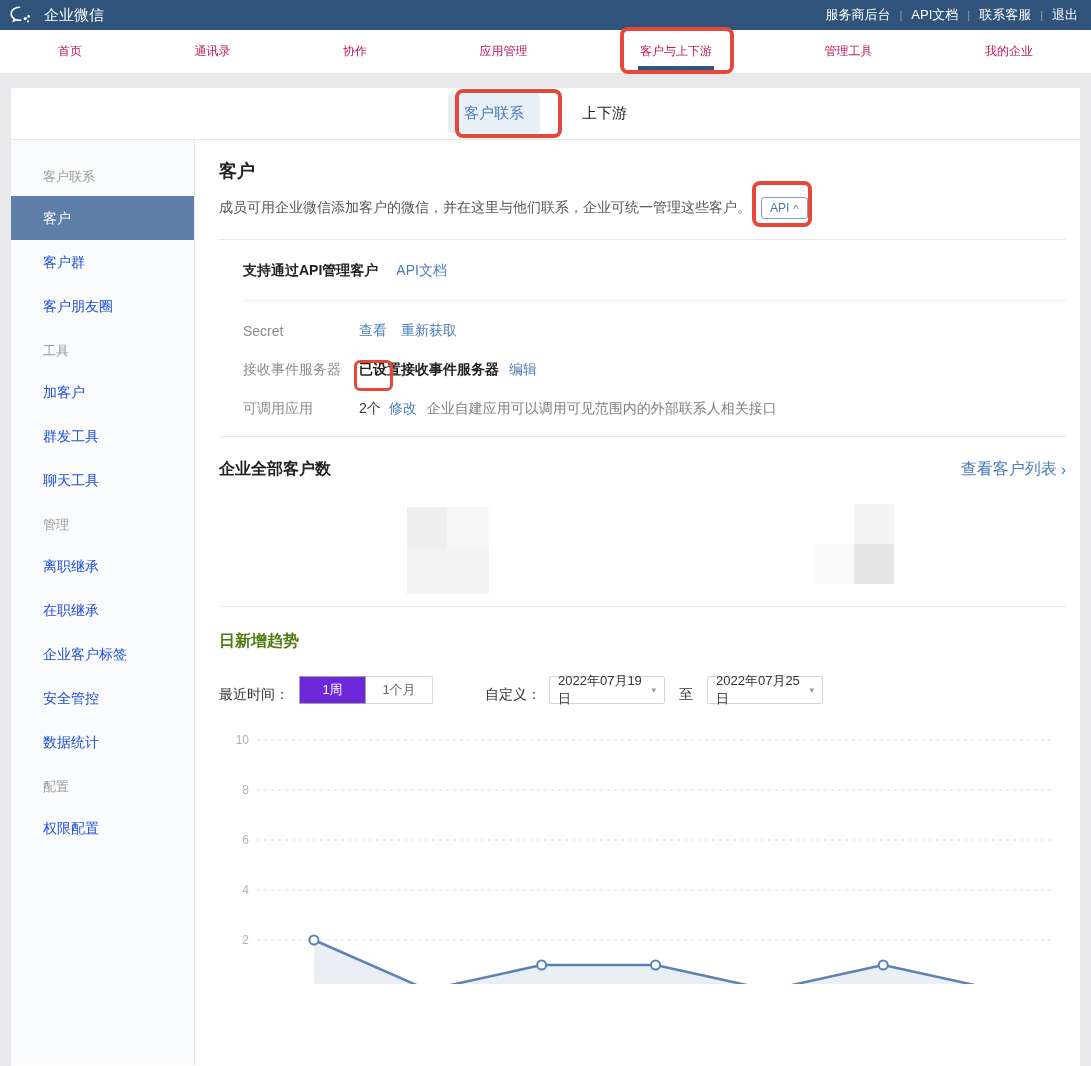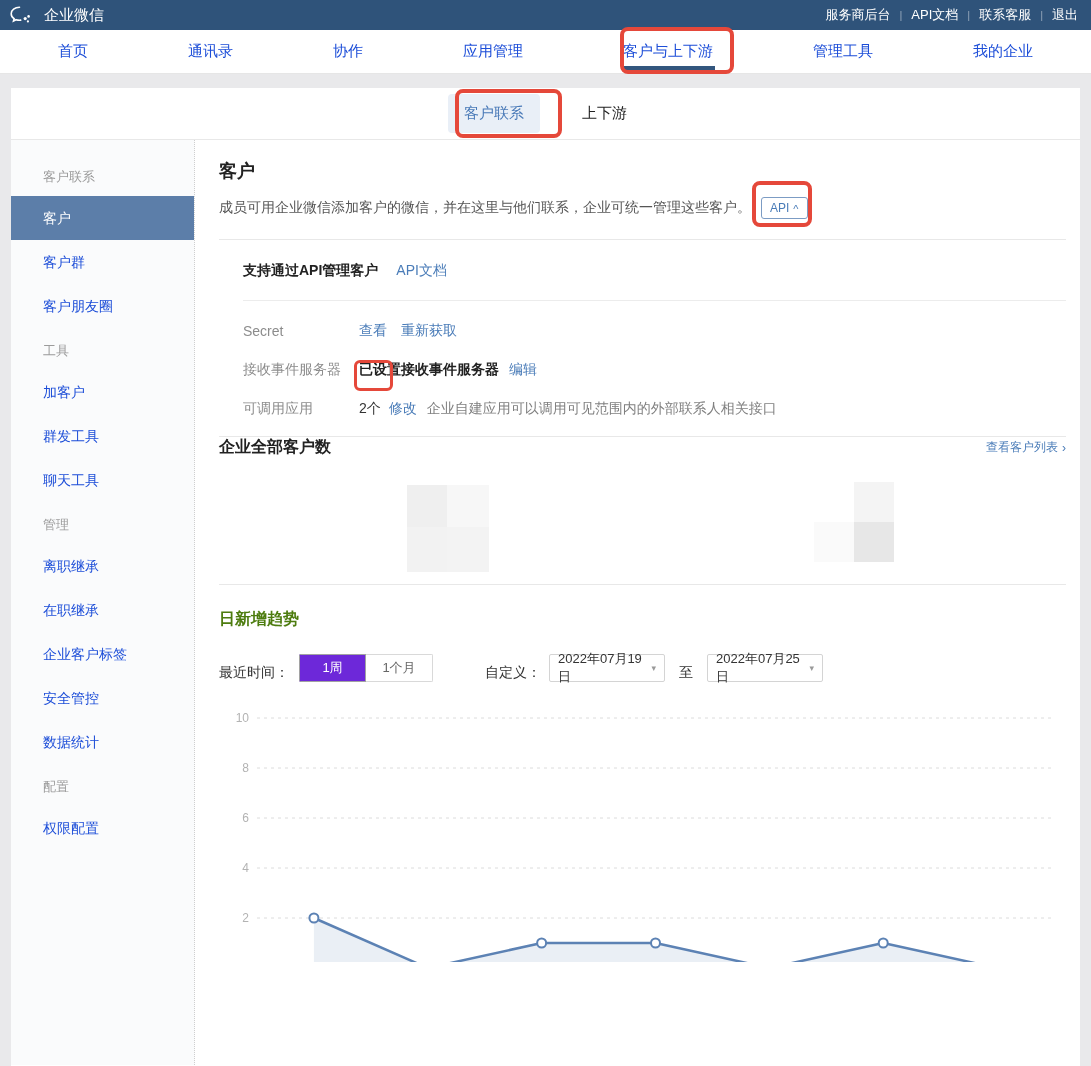--- a/index.html
+++ b/index.html
@@ -9,21 +9,21 @@
   
   .topbar { height:30px; background:#2f537a; display:flex; align-items:center; padding:0 4px 0 10px; }
   .brand { display:flex; align-items:center; gap:12px; color:#fff; font-size:15px; }
   .brand svg { display:block; }
   .topbar-right { margin-left:auto; display:flex; align-items:center; font-size:13px; color:#fff; }
   .topbar-right .tlink { padding:0 9px; cursor:pointer; white-space:nowrap; }
   .topbar-right .sep { color:rgba(255,255,255,.45); font-size:11px; }
 
   
   .mainnav { height:44px; background:#fff; border-bottom:1px solid #e6e6e6; display:flex; align-items:stretch; justify-content:space-between; padding:0 40px; }
-  .nav-tab { display:flex; align-items:center; justify-content:center; font-size:15px; color:#1d4ed8; position:relative; padding:16px 18px; cursor:pointer; }
+  .nav-tab { display:flex; align-items:center; justify-content:center; font-size:12px; color:#be185d; position:relative; padding:16px 18px; cursor:pointer; }
   .nav-tab.active { font-weight:normal; }
   .nav-tab.active::after { content:""; position:absolute; left:16px; right:16px; bottom:3px; height:4px; background:#32567e; }
 
   .gray-band { height:14px; }
 
   
   .card { margin:0 11px; background:#fff; height:978px; }
   .subnav { height:52px; display:flex; align-items:center; justify-content:center; gap:26px; border-bottom:1px solid #e8e8e8; }
   .subtab { font-size:15px; color:#222; padding:10px 16px; cursor:pointer; }
   .subtab.active { color:#4a7ab8; background:#e9eff7; border-radius:4px; }
@@ -51,23 +51,23 @@
   .blue-link { color:#4a7cb8; font-size:14px; cursor:pointer; text-decoration:none; white-space:nowrap; }
   .panel-divider { border:none; border-top:1px solid #ececec; margin-left:24px; }
   .panel-row { display:flex; align-items:center; padding-left:24px; margin-top:21px; font-size:14px; }
   .row-label { width:116px; color:#8c8c8c; flex-shrink:0; }
   .row-links { display:flex; gap:14px; }
   .row-desc { color:#808080; margin-left:10px; }
   .bold-val { font-weight:bold; color:#222; margin-right:10px; }
   .plain-val { color:#333; margin-right:8px; }
   .help-icon { width:15px; height:15px; border-radius:50%; background:#bfbfbf; color:#fff; font-size:11px; display:inline-flex; align-items:center; justify-content:center; margin-left:6px; flex-shrink:0; }
 
-  .section-head { display:flex; align-items:center; justify-content:space-between; }
+  .section-head { display:flex; align-items:center; justify-content:space-between; margin-top:22px; }
   .section-title { font-size:16px; font-weight:bold; color:#222; }
-  .view-list { font-size:12px; color:#4a7cb8; cursor:pointer; display:flex; align-items:center; gap:4px; }
+  .view-list { font-size:16px; color:#4a7cb8; cursor:pointer; display:flex; align-items:center; gap:4px; }
 
   .mosaic { position:relative; height:112px; margin-top:14px; }
   .mtile { position:absolute; }
 
   .trend-title { font-size:16px; font-weight:bold; color:#4d7c0f; margin-top:24px; }
   .trend-controls { display:flex; align-items:flex-end; margin-top:24px; font-size:14px; color:#333; }
   .seg { display:flex; margin-left:10px; border-radius:2px; overflow:hidden; }
   .seg-btn { width:67px; height:28px; font-size:13px; display:flex; align-items:center; justify-content:center; cursor:pointer; border:1px solid #d9d9d9; background:#fff; color:#666; }
   .seg-btn.active { background:#6d28d9; border-color:#a2a2a2; color:#fff; }
   .seg-btn + .seg-btn { border-left:none; }

